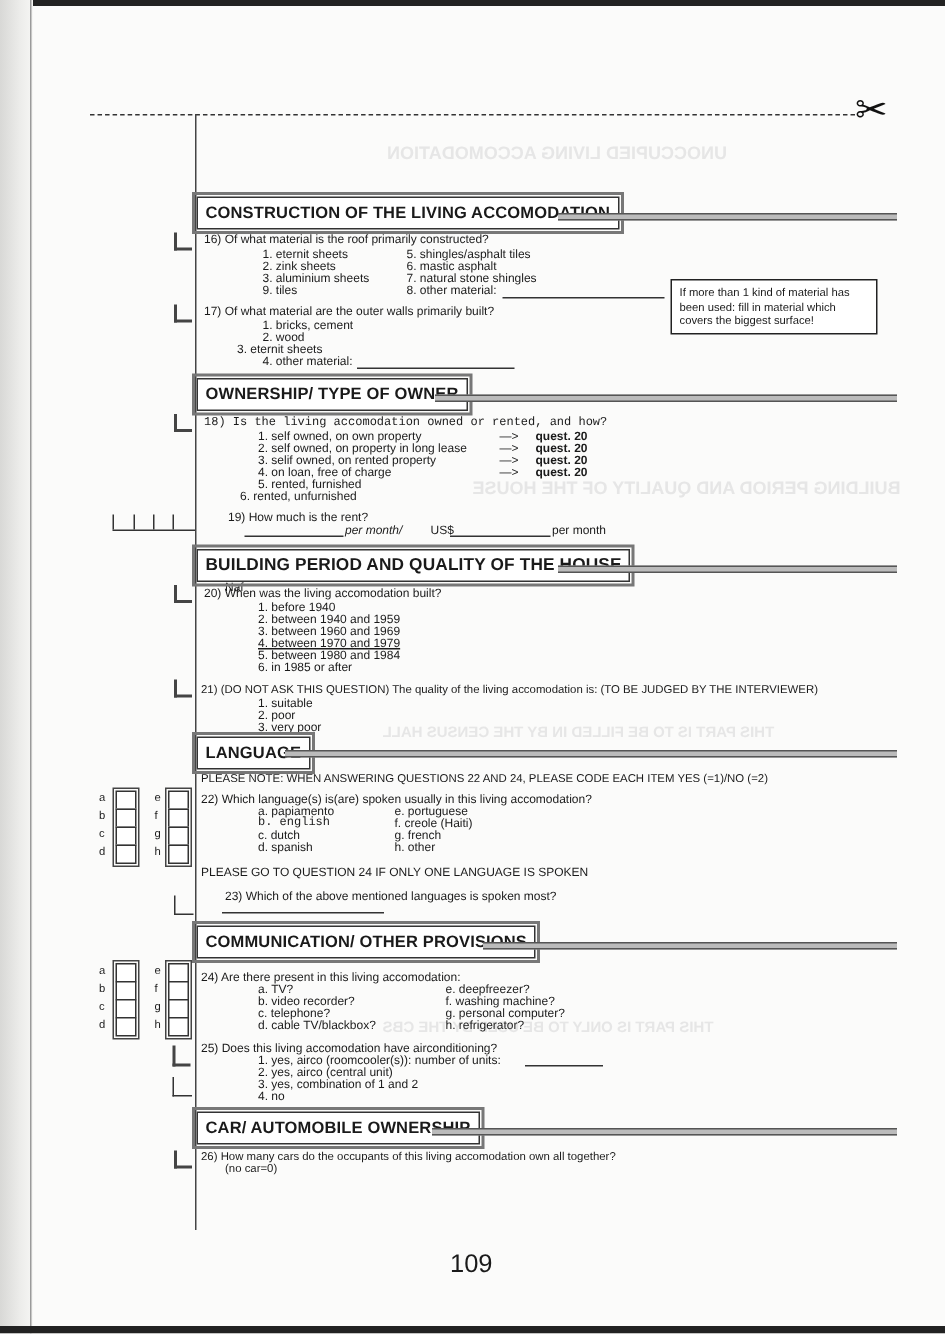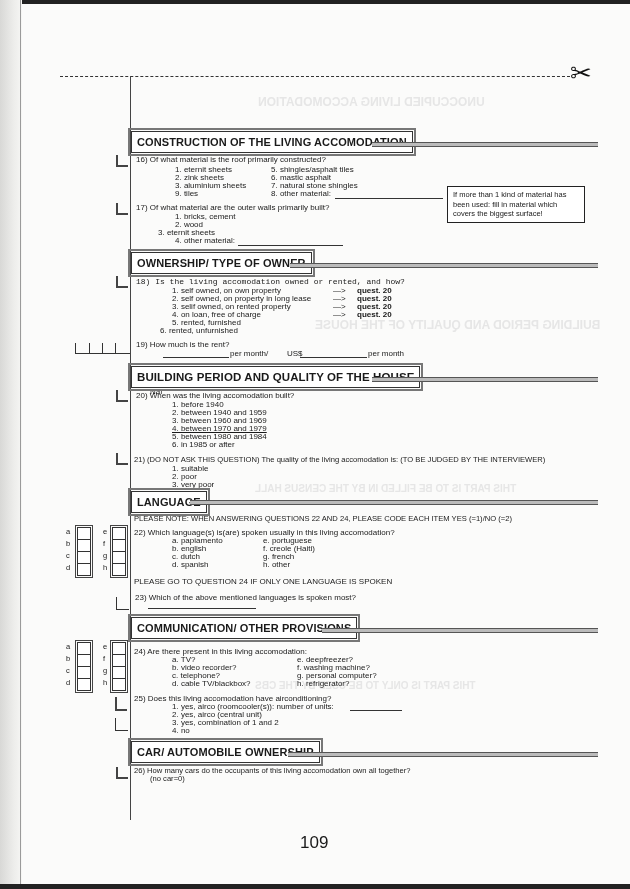--- a/index.html
+++ b/index.html
@@ -85,24 +85,24 @@
 <div class="opt" style="left:357px;top:294px;font-weight:bold;">quest. 20</div>
 <div class="opt" style="left:357px;top:302px;font-weight:bold;">quest. 20</div>
 <div class="opt" style="left:357px;top:310px;font-weight:bold;">quest. 20</div>
 
 <div class="ticks">
   <div class="tick" style="left:0;"></div>
   <div class="tick" style="left:14px;"></div>
   <div class="tick" style="left:27px;"></div>
   <div class="tick" style="left:40px;"></div>
 </div>
-<div class="q" style="left:136px;top:340px;">19) How much is the rent?</div>
+<div class="q" style="left:152px;top:340px;">19) How much is the rent?</div>
 <div class="opt" style="left:150px;top:349px;margin-top:38px;">Naf</div>
 <div class="abs" style="left:163px;top:357px;width:66px;border-bottom:1px solid #333;"></div>
-<div class="opt" style="left:230px;top:349px;">per month/</div>
+<div class="opt" style="left:230px;top:349px;font-style:italic;">per month/</div>
 <div class="opt" style="left:287px;top:349px;">US$</div>
 <div class="abs" style="left:300px;top:357px;width:67px;border-bottom:1px solid #333;"></div>
 <div class="opt" style="left:368px;top:349px;">per month</div>
 
 <div class="header-box" style="left:131px;top:366px;font-size:11.5px;">BUILDING PERIOD AND QUALITY OF THE HOUSE</div>
 <div class="header-rule" style="left:372px;top:377px;width:226px;"></div>
 
 <div class="hook" style="left:116px;top:390px;"></div>
 <div class="q" style="left:136px;top:391px;">20) When was the living accomodation built?</div>
 <div class="opt" style="left:172px;top:400px;">1. before 1940</div>
@@ -138,31 +138,31 @@
 <div class="codelabel" style="left:103px;top:563px;">h</div>
 <div class="codegroup" style="left:110px;top:525px;width:14px;height:49px;">
   <div class="codebox" style="left:1px;top:1px;"></div>
   <div class="codebox" style="left:1px;top:13px;"></div>
   <div class="codebox" style="left:1px;top:25px;"></div>
   <div class="codebox" style="left:1px;top:37px;"></div>
 </div>
 
 <div class="q" style="left:134px;top:528px;">22) Which language(s) is(are) spoken usually in this living accomodation?</div>
 <div class="opt" style="left:172px;top:536px;">a. papiamento</div>
-<div class="opt" style="left:172px;top:544px;">b. english</div>
+<div class="opt" style="left:172px;top:544px;font-family:Liberation Mono, monospace;">b. english</div>
 <div class="opt" style="left:172px;top:552px;">c. dutch</div>
 <div class="opt" style="left:172px;top:560px;">d. spanish</div>
 <div class="opt" style="left:263px;top:536px;">e. portuguese</div>
 <div class="opt" style="left:263px;top:544px;">f. creole (Haiti)</div>
 <div class="opt" style="left:263px;top:552px;">g. french</div>
 <div class="opt" style="left:263px;top:560px;">h. other</div>
 
 <div class="q" style="left:134px;top:577px;">PLEASE GO TO QUESTION 24 IF ONLY ONE LANGUAGE IS SPOKEN</div>
 <div class="abs" style="left:116px;top:597px;width:12px;height:12px;border-left:1px solid #333;border-bottom:1px solid #333;"></div>
-<div class="q" style="left:135px;top:593px;">23) Which of the above mentioned languages is spoken most?</div>
+<div class="q" style="left:150px;top:593px;">23) Which of the above mentioned languages is spoken most?</div>
 <div class="abs" style="left:148px;top:608px;width:108px;border-bottom:1px solid #333;"></div>
 
 <div class="header-box" style="left:131px;top:617px;">COMMUNICATION/ OTHER PROVISIONS</div>
 <div class="header-rule" style="left:322px;top:628px;width:276px;"></div>
 
 <div class="codelabel" style="left:66px;top:642px;">a</div>
 <div class="codelabel" style="left:66px;top:654px;">b</div>
 <div class="codelabel" style="left:66px;top:666px;">c</div>
 <div class="codelabel" style="left:66px;top:678px;">d</div>
 <div class="codegroup" style="left:75px;top:640px;width:14px;height:49px;">

